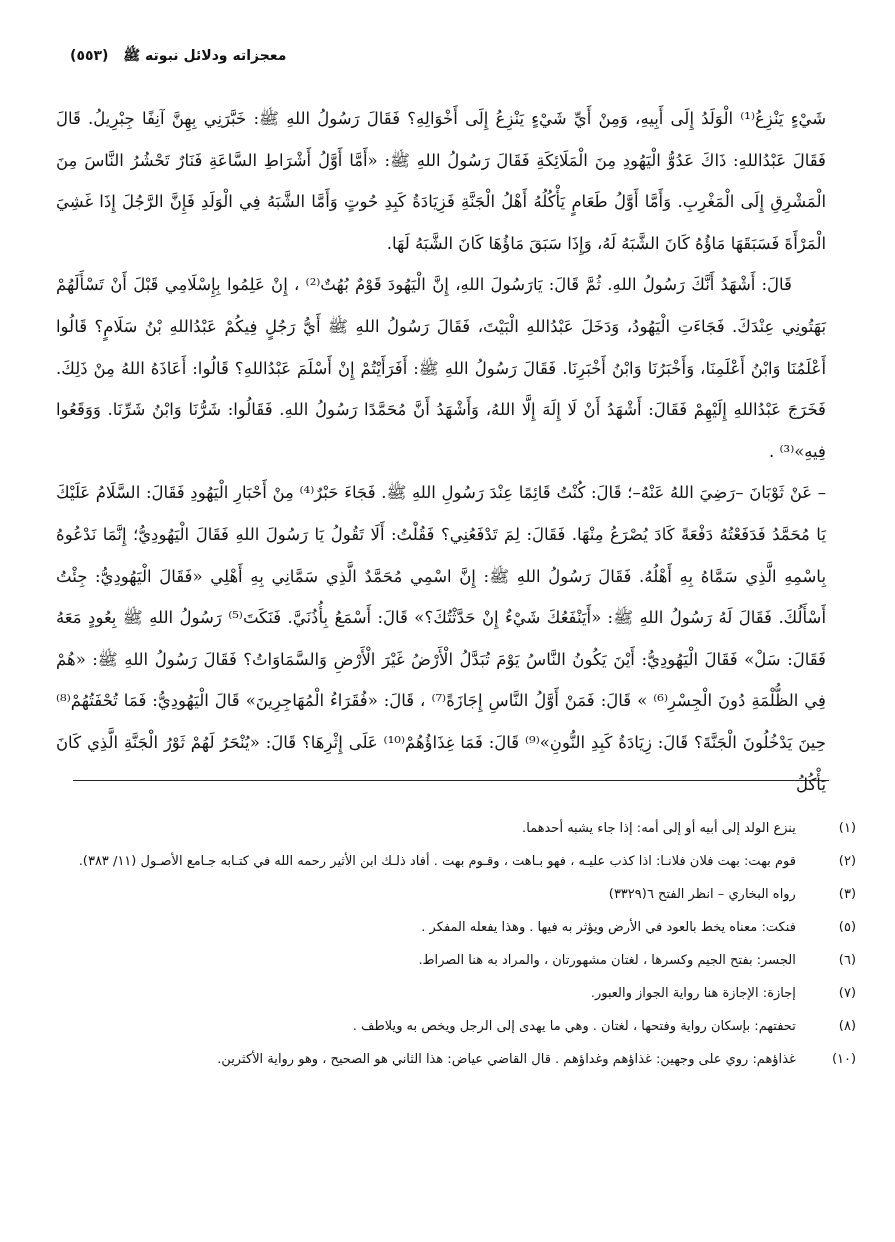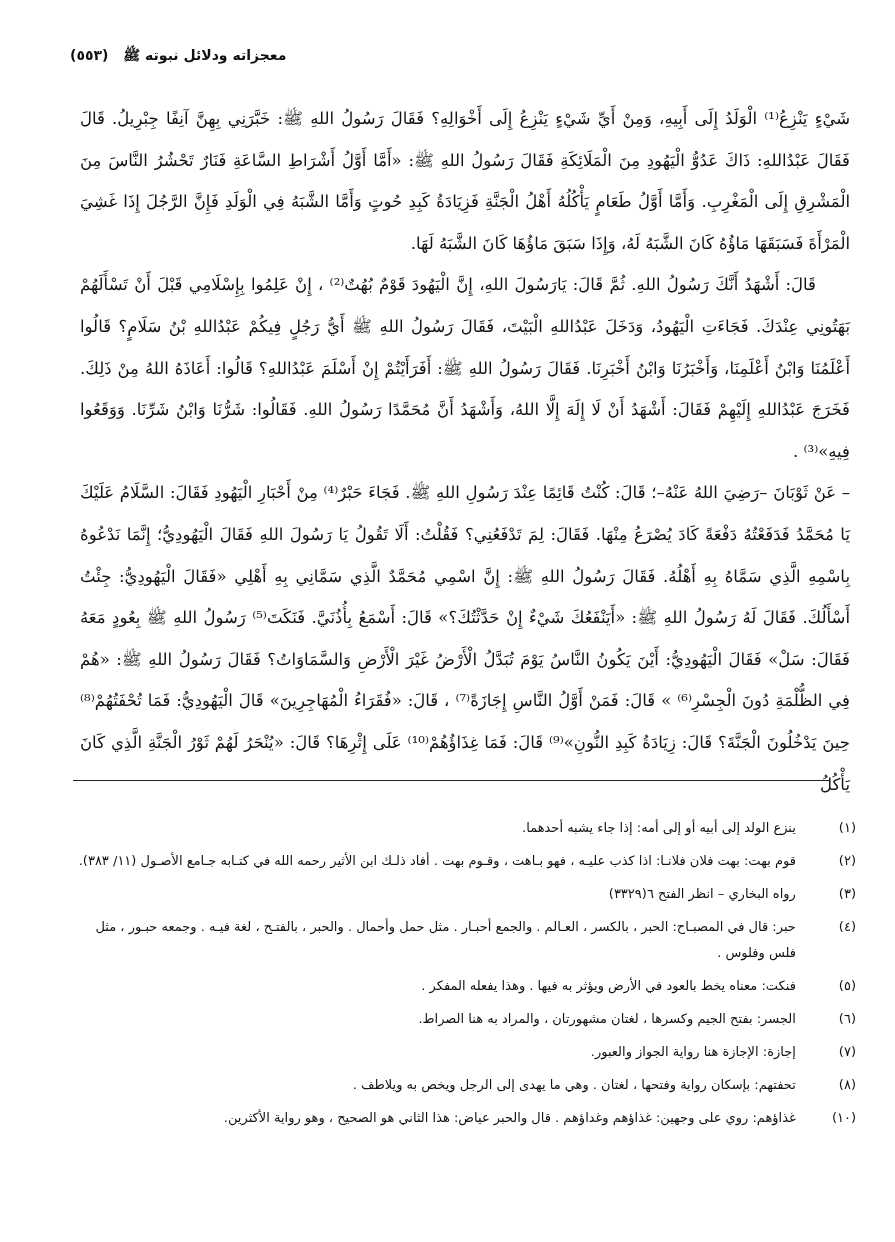--- a/index.html
+++ b/index.html
@@ -9,21 +9,21 @@
   }
   .page { position: absolute; left: 0; top: 0; width: 895px; height: 1242px; }
   .header {
     position: absolute; top: 47px; left: 70px; width: 762px;
     direction: rtl; text-align: left; font-size: 14px; font-weight: bold;
     font-family: "DejaVu Sans", sans-serif;
   }
   .header span { display: inline-block; }
   .header .page-num { margin-right: 10px; }
   .body-text {
-    position: absolute; top: 98px; left: 80px; width: 770px;
+    position: absolute; top: 98px; left: 56px; width: 770px;
     direction: rtl; text-align: justify; text-align-last: right;
     font-size: 16.5px; line-height: 41.6px;
   }
   .body-text p { margin: 0; }
   .body-text p.indent { text-indent: 34px; }
   .footnote-rule {
     position: absolute; top: 780px; left: 73px; width: 756px; height: 1px;
     background: #222222;
   }
   .footnotes {
@@ -49,21 +49,20 @@
     <p class="indent">قَالَ: أَشْهَدُ أَنَّكَ رَسُولُ اللهِ. ثُمَّ قَالَ: يَارَسُولَ اللهِ، إِنَّ الْيَهُودَ قَوْمٌ بُهُتٌ⁽²⁾ ، إِنْ عَلِمُوا بِإِسْلَامِي قَبْلَ أَنْ تَسْأَلَهُمْ بَهَتُونِي عِنْدَكَ. فَجَاءَتِ الْيَهُودُ، وَدَخَلَ عَبْدُاللهِ الْبَيْتَ، فَقَالَ رَسُولُ اللهِ ﷺ أَيُّ رَجُلٍ فِيكُمْ عَبْدُاللهِ بْنُ سَلَامٍ؟ قَالُوا أَعْلَمُنَا وَابْنُ أَعْلَمِنَا، وَأَخْبَرُنَا وَابْنُ أَخْبَرِنَا. فَقَالَ رَسُولُ اللهِ ﷺ: أَفَرَأَيْتُمْ إِنْ أَسْلَمَ عَبْدُاللهِ؟ قَالُوا: أَعَاذَهُ اللهُ مِنْ ذَلِكَ. فَخَرَجَ عَبْدُاللهِ إِلَيْهِمْ فَقَالَ: أَشْهَدُ أَنْ لَا إِلَهَ إِلَّا اللهُ، وَأَشْهَدُ أَنَّ مُحَمَّدًا رَسُولُ اللهِ. فَقَالُوا: شَرُّنَا وَابْنُ شَرِّنَا. وَوَقَعُوا فِيهِ»⁽³⁾ .</p>
     <p>– عَنْ ثَوْبَانَ –رَضِيَ اللهُ عَنْهُ–؛ قَالَ: كُنْتُ قَائِمًا عِنْدَ رَسُولِ اللهِ ﷺ. فَجَاءَ حَبْرٌ⁽⁴⁾ مِنْ أَحْبَارِ الْيَهُودِ فَقَالَ: السَّلَامُ عَلَيْكَ يَا مُحَمَّدُ فَدَفَعْتُهُ دَفْعَةً كَادَ يُصْرَعُ مِنْهَا. فَقَالَ: لِمَ تَدْفَعُنِي؟ فَقُلْتُ: أَلَا تَقُولُ يَا رَسُولَ اللهِ فَقَالَ الْيَهُودِيُّ؛ إِنَّمَا نَدْعُوهُ بِاسْمِهِ الَّذِي سَمَّاهُ بِهِ أَهْلُهُ. فَقَالَ رَسُولُ اللهِ ﷺ: إِنَّ اسْمِي مُحَمَّدٌ الَّذِي سَمَّانِي بِهِ أَهْلِي «فَقَالَ الْيَهُودِيُّ: جِئْتُ أَسْأَلُكَ. فَقَالَ لَهُ رَسُولُ اللهِ ﷺ: «أَيَنْفَعُكَ شَيْءٌ إِنْ حَدَّثْتُكَ؟» قَالَ: أَسْمَعُ بِأُذُنَيَّ. فَنَكَتَ⁽⁵⁾ رَسُولُ اللهِ ﷺ بِعُودٍ مَعَهُ فَقَالَ: سَلْ» فَقَالَ الْيَهُودِيُّ: أَيْنَ يَكُونُ النَّاسُ يَوْمَ تُبَدَّلُ الْأَرْضُ غَيْرَ الْأَرْضِ وَالسَّمَاوَاتُ؟ فَقَالَ رَسُولُ اللهِ ﷺ: «هُمْ فِي الظُّلْمَةِ دُونَ الْجِسْرِ⁽⁶⁾ » قَالَ: فَمَنْ أَوَّلُ النَّاسِ إِجَازَةً⁽⁷⁾ ، قَالَ: «فُقَرَاءُ الْمُهَاجِرِينَ» قَالَ الْيَهُودِيُّ: فَمَا تُحْفَتُهُمْ⁽⁸⁾ حِينَ يَدْخُلُونَ الْجَنَّةَ؟ قَالَ: زِيَادَةُ كَبِدِ النُّونِ»⁽⁹⁾ قَالَ: فَمَا غِذَاؤُهُمْ⁽¹⁰⁾ عَلَى إِثْرِهَا؟ قَالَ: «يُنْحَرُ لَهُمْ ثَوْرُ الْجَنَّةِ الَّذِي كَانَ يَأْكُلُ</p>
   </div>
 
   <div class="footnote-rule"></div>
 
   <div class="footnotes">
     <p class="footnote"><span class="fn-num">(١)</span> <span>ينزع الولد إلى أبيه أو إلى أمه: إذا جاء يشبه أحدهما.</span></p>
     <p class="footnote"><span class="fn-num">(٢)</span> <span>قوم بهت: بهت فلان فلانـا: اذا كذب عليـه ، فهو بـاهت ، وقـوم بهت . أفاد ذلـك ابن الأثير رحمه الله في كتـابه جـامع الأصـول (١١/ ٣٨٣).</span></p>
     <p class="footnote"><span class="fn-num">(٣)</span> <span>رواه البخاري – انظر الفتح ٦(٣٣٢٩)</span></p>
-    <p class="footnote"><span class="fn-num">(٤)</span> <span>حبر: قال في المصبـاح: الحبر ، بالكسر ، العـالم . والجمع أحبـار . مثل حمل وأحمال . والحبر ، بالفتـح ، لغة فيـه . وجمعه حبـور ، مثل فلس وفلوس .</span></p>
     <p class="footnote"><span class="fn-num">(٥)</span> <span>فنكت: معناه يخط بالعود في الأرض ويؤثر به فيها . وهذا يفعله المفكر .</span></p>
     <p class="footnote"><span class="fn-num">(٦)</span> <span>الجسر: بفتح الجيم وكسرها ، لغتان مشهورتان ، والمراد به هنا الصراط.</span></p>
     <p class="footnote"><span class="fn-num">(٧)</span> <span>إجازة: الإجازة هنا رواية الجواز والعبور.</span></p>
     <p class="footnote"><span class="fn-num">(٨)</span> <span>تحفتهم: بإسكان رواية وفتحها ، لغتان . وهي ما يهدى إلى الرجل ويخص به ويلاطف .</span></p>
-    <p class="footnote"><span class="fn-num">(١٠)</span> <span>غذاؤهم: روي على وجهين: غذاؤهم وغداؤهم . قال والحبر عياض: هذا الثاني هو الصحيح ، وهو رواية الأكثرين.</span></p>
+    <p class="footnote"><span class="fn-num">(١٠)</span> <span>غذاؤهم: روي على وجهين: غذاؤهم وغداؤهم . قال القاضي عياض: هذا الثاني هو الصحيح ، وهو رواية الأكثرين.</span></p>
   </div>
 
 </div>
 
 </body></html>

